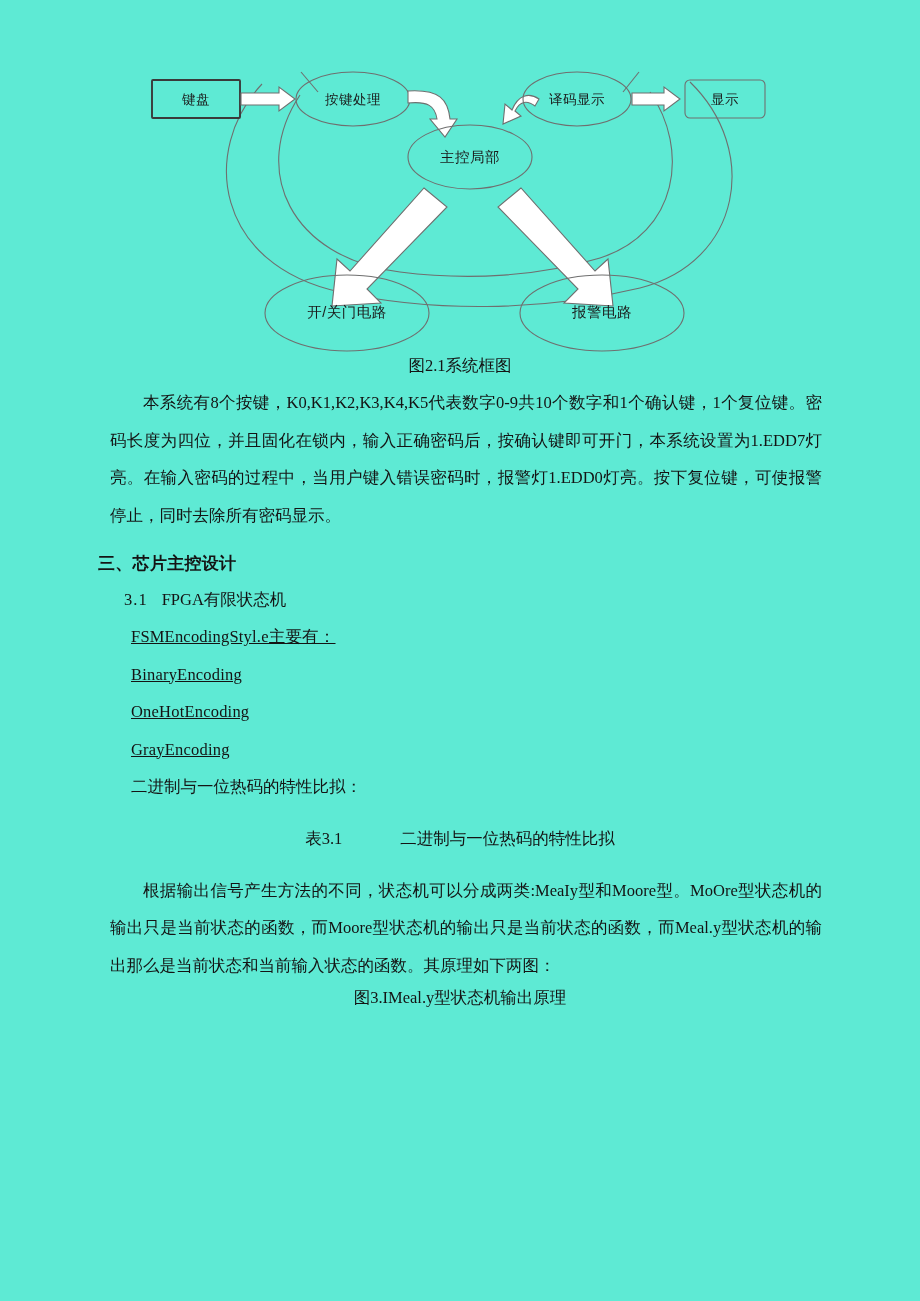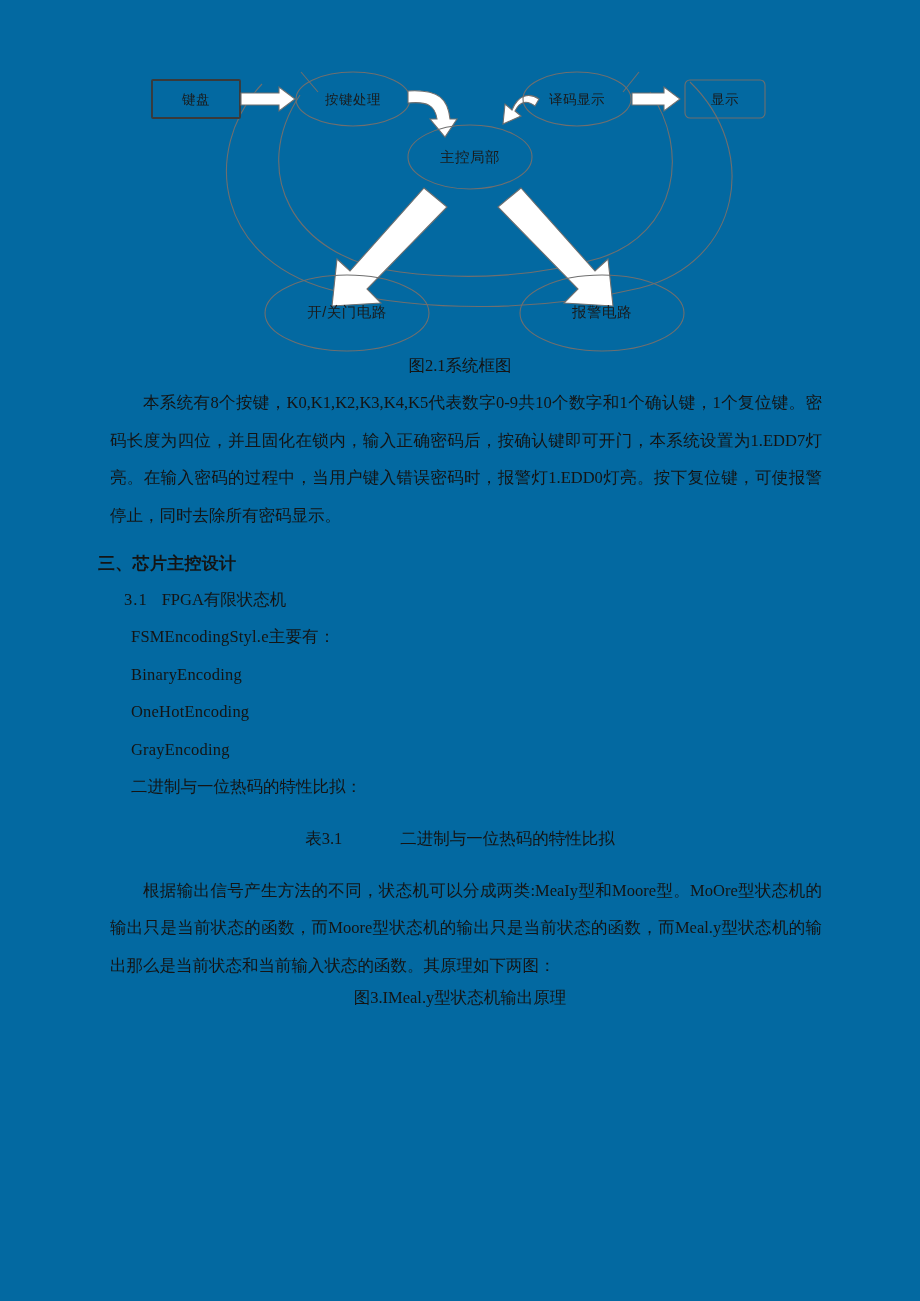--- a/index.html
+++ b/index.html
@@ -13,21 +13,21 @@
     position: relative;
     font-family: "Liberation Serif", "DejaVu Serif", serif;
     color: #141414;
     overflow: hidden;
   }
 
   .page {
     position: relative;
     width: 920px;
     height: 1301px;
-    background: #0369a1;
+    background: #5eead4;
   }
 
   
   .figure-block {
     position: absolute;
     left: 0;
     top: 0;
     width: 920px;
     height: 355px;
   }
@@ -120,20 +120,21 @@
     font-size: 16.5px;
     line-height: 37.5px;
     margin: 0;
     padding-left: 33px;
     text-indent: 0;
   }
 
   .mono-ish {
     font-family: "Liberation Serif", "DejaVu Serif", serif;
     letter-spacing: 0.2px;
+    text-decoration: underline;
   }
 </style>
 </head>
 <body>
 
 <div class="page">
 
   <div class="figure-block">
     <svg class="figure-svg" width="920" height="355" viewBox="0 0 920 355">
       <defs>

